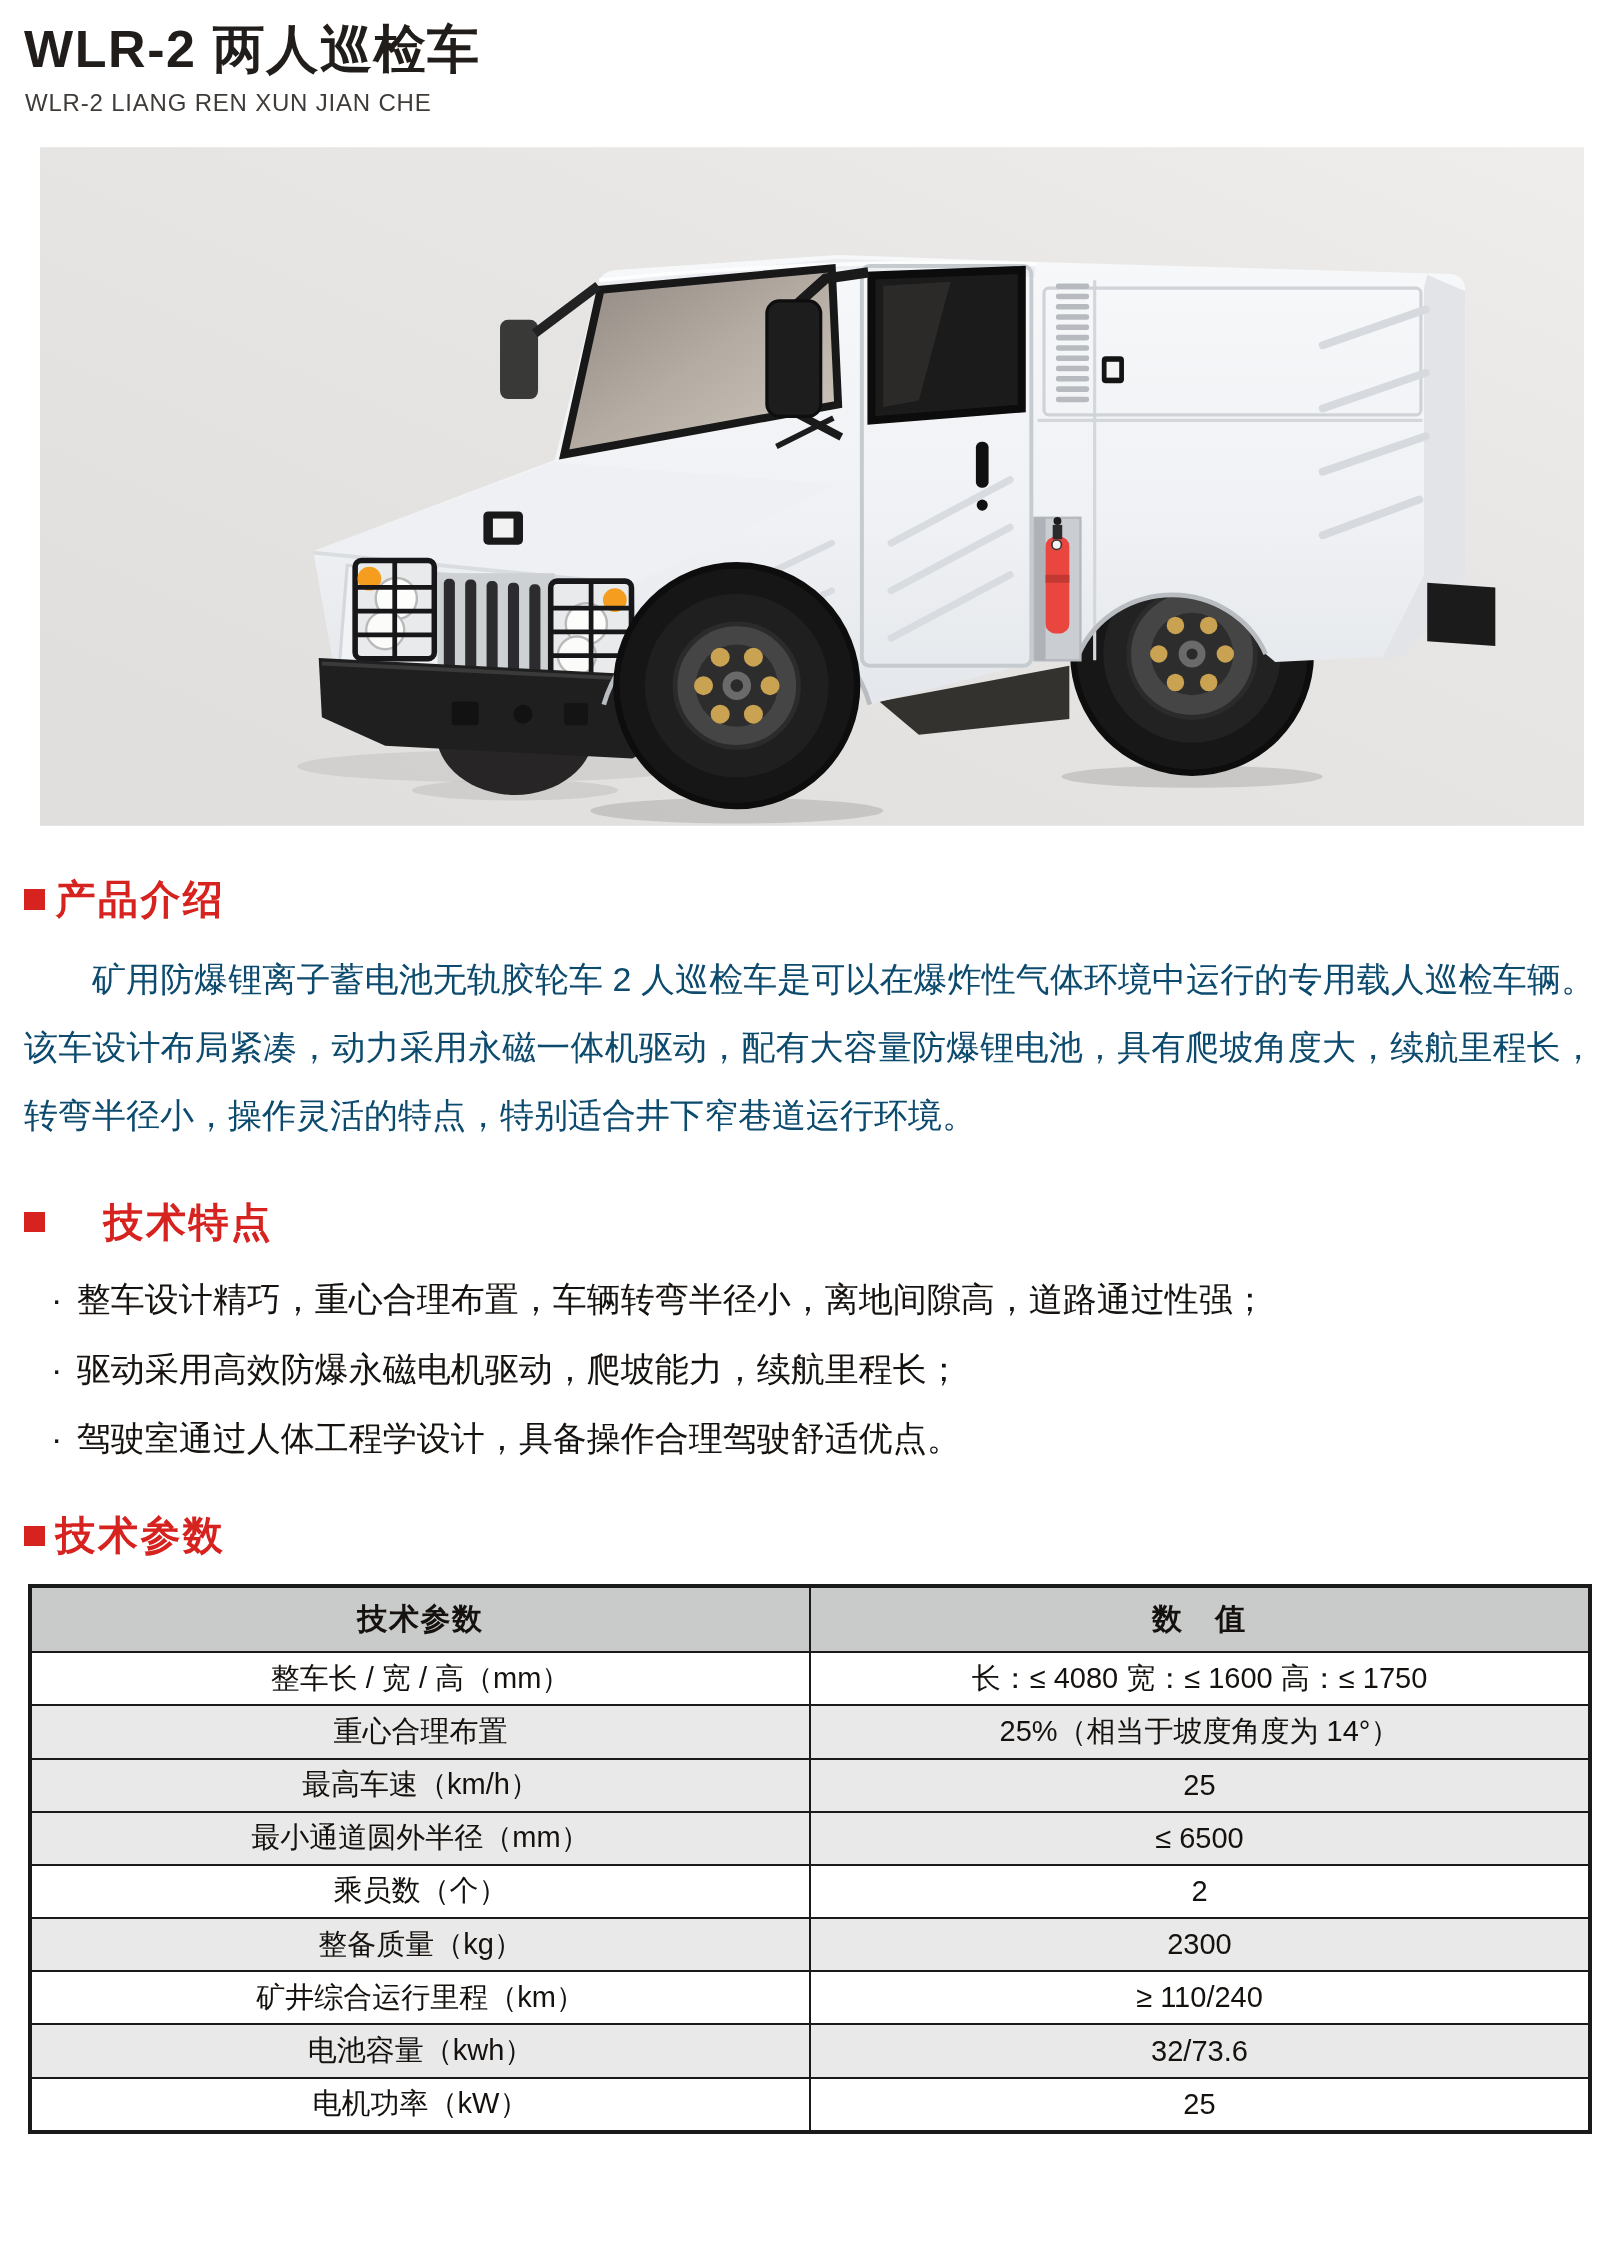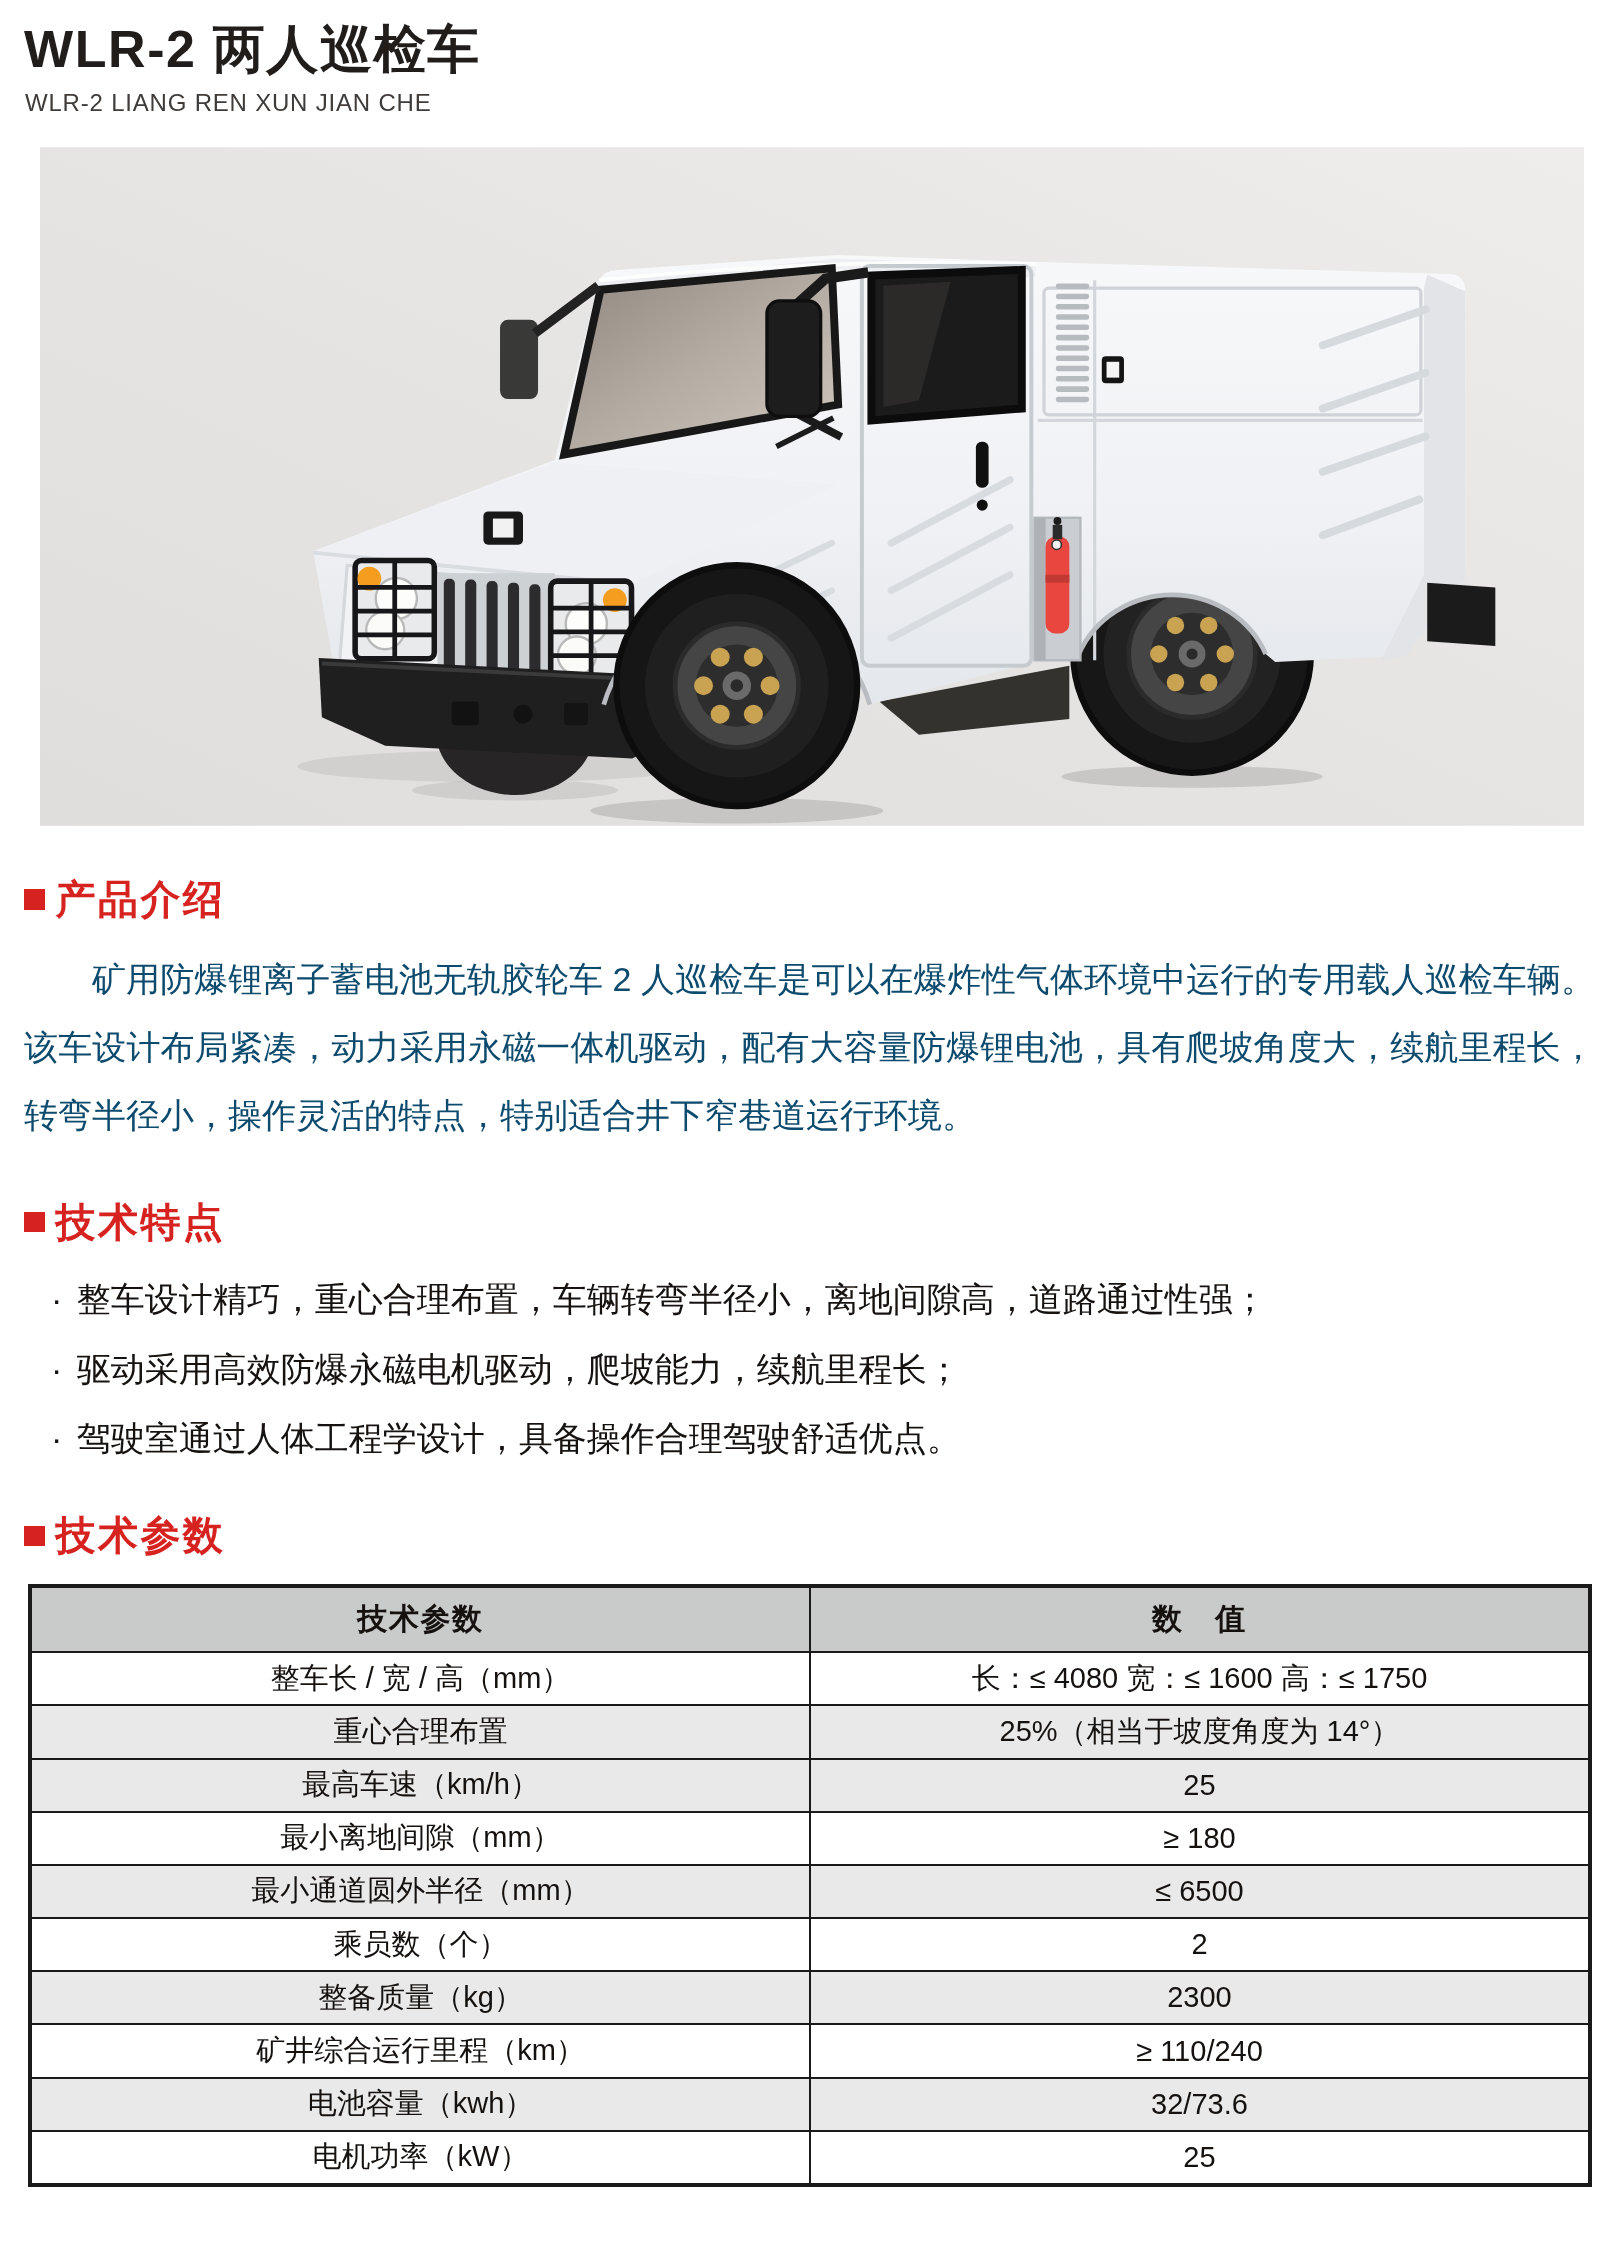--- a/index.html
+++ b/index.html
@@ -321,21 +321,21 @@
       </g>
     </svg>
   </div>
 
   <div class="sec-h" style="color: rgb(215, 35, 31);">
     <span class="sq" style="background: rgb(215, 35, 31);"></span>
     <span>产品介绍</span>
   </div>
   <p class="intro-p">矿用防爆锂离子蓄电池无轨胶轮车 2 人巡检车是可以在爆炸性气体环境中运行的专用载人巡检车辆。该车设计布局紧凑，动力采用永磁一体机驱动，配有大容量防爆锂电池，具有爬坡角度大，续航里程长，转弯半径小，操作灵活的特点，特别适合井下窄巷道运行环境。</p>
 
-  <div class="sec-h" style="color: rgb(215, 35, 31);">
+  <div class="sec-h" style="color: rgb(215, 35, 31); gap: 48px;">
     <span class="sq" style="background: rgb(215, 35, 31);"></span>
     <span>技术特点</span>
   </div>
   <ul class="features">
     <li>
       <span class="bullet">·</span>
       <span>整车设计精巧，重心合理布置，车辆转弯半径小，离地间隙高，道路通过性强；</span>
     </li>
     <li>
       <span class="bullet">·</span>
@@ -365,24 +365,20 @@
   </tr>
         <tr>
     <td class="param" style="background: rgb(233, 233, 233);">重心合理布置</td>
     <td class="value" style="background: rgb(233, 233, 233);">25%（相当于坡度角度为 14°）</td>
   </tr>
         <tr>
     <td class="param" style="background: rgb(233, 233, 233);">最高车速（km/h）</td>
     <td class="value" style="background: rgb(233, 233, 233);">25</td>
   </tr>
         <tr>
-    <td class="param">最小离地间隙（mm）</td>
-    <td class="value">≥ 180</td>
-  </tr>
-        <tr>
     <td class="param" style="background: rgb(233, 233, 233);">最小通道圆外半径（mm）</td>
     <td class="value" style="background: rgb(233, 233, 233);">≤ 6500</td>
   </tr>
         <tr>
     <td class="param">乘员数（个）</td>
     <td class="value">2</td>
   </tr>
         <tr>
     <td class="param" style="background: rgb(233, 233, 233);">整备质量（kg）</td>
     <td class="value" style="background: rgb(233, 233, 233);">2300</td>

